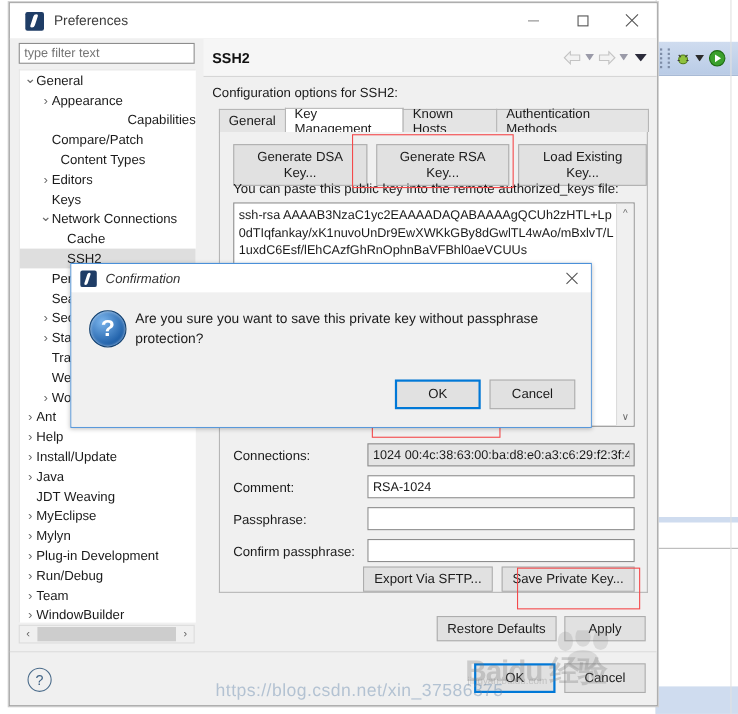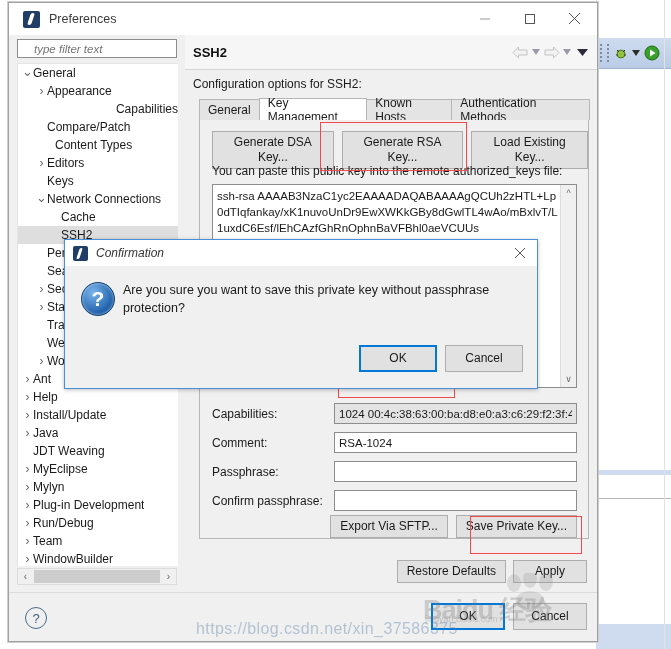--- a/index.html
+++ b/index.html
@@ -36,21 +36,21 @@
   .wbtn{position:absolute;top:0;width:45px;height:31px;display:flex;align-items:center;justify-content:center;color:#585858;}
   .wbtn svg{display:block;}
   #win-min{right:90px;}
   #win-max{right:45px;}
   #win-close{right:0px;}
 
   
   #prefs-body{position:absolute;left:0;top:32px;right:0;bottom:48px;background:#f0f0f0;}
   #filter-wrap{position:absolute;left:8px;top:4px;width:160px;height:19px;}
   #filter-input{width:100%;height:100%;box-sizing:border-box;border:1px solid #8d8d8d;
-    background:#fff;font-family:inherit;font-size:11.5px;color:#9a9a9a;padding:0 16px;outline:none;font-style:italic;}
+    background:#fff;font-family:inherit;font-size:11.5px;color:#9a9a9a;padding:0 4px;outline:none;}
   #tree{
     position:absolute;left:8px;top:28px;width:160px;bottom:27px;background:#fff;
     border-left:1px solid #e4e4e4;border-top:1px solid #e4e4e4;overflow:hidden;
   }
   .tnode{height:18px;display:flex;align-items:center;font-size:12px;color:#1a1a1a;white-space:nowrap;}
   .tnode .arrow{width:11px;height:18px;display:flex;align-items:center;justify-content:center;color:#6a6a6a;font-size:10px;flex:none;}
   .tnode .lbl{overflow:hidden;}
   .tnode.sel{background:#dedede;}
   .tnode.sel .lbl{background:#dedede;}
   #tree-scroll{position:absolute;left:8px;bottom:8px;width:160px;height:17px;background:#f0f0f0;
@@ -393,21 +393,21 @@
         <div id="keybox">
           <div id="keytext">ssh-rsa AAAAB3NzaC1yc2EAAAADAQABAAAAgQCUh2zHTL+Lp0dTIqfankay/xK1nuvoUnDr9EwXWKkGBy8dGwlTL4wAo/mBxlvT/L1uxdC6Esf/lEhCAzfGhRnOphnBaVFBhl0aeVCUUs</div>
           <div id="keyscroll">
             <div class="sarr">^</div>
             <div class="sarr bot">∨</div>
           </div>
         </div>
 
         <div id="formrows">
             <div class="frow" style="top: 283px;">
-              <span class="flabel">Capabilities:</span>
+              <span class="flabel">Connections:</span>
               <input type="text" class="finput ro" readonly="" value="1024 00:4c:38:63:00:ba:d8:e0:a3:c6:29:f2:3f:4f:ff" style="">
             </div>
             <div class="frow" style="top: 312px;">
               <span class="flabel">Comment:</span>
               <input type="text" class="finput" value="RSA-1024" style="">
             </div>
             <div class="frow" style="top: 341px;">
               <span class="flabel">Passphrase:</span>
               <input type="text" class="finput" style="">
             </div>

